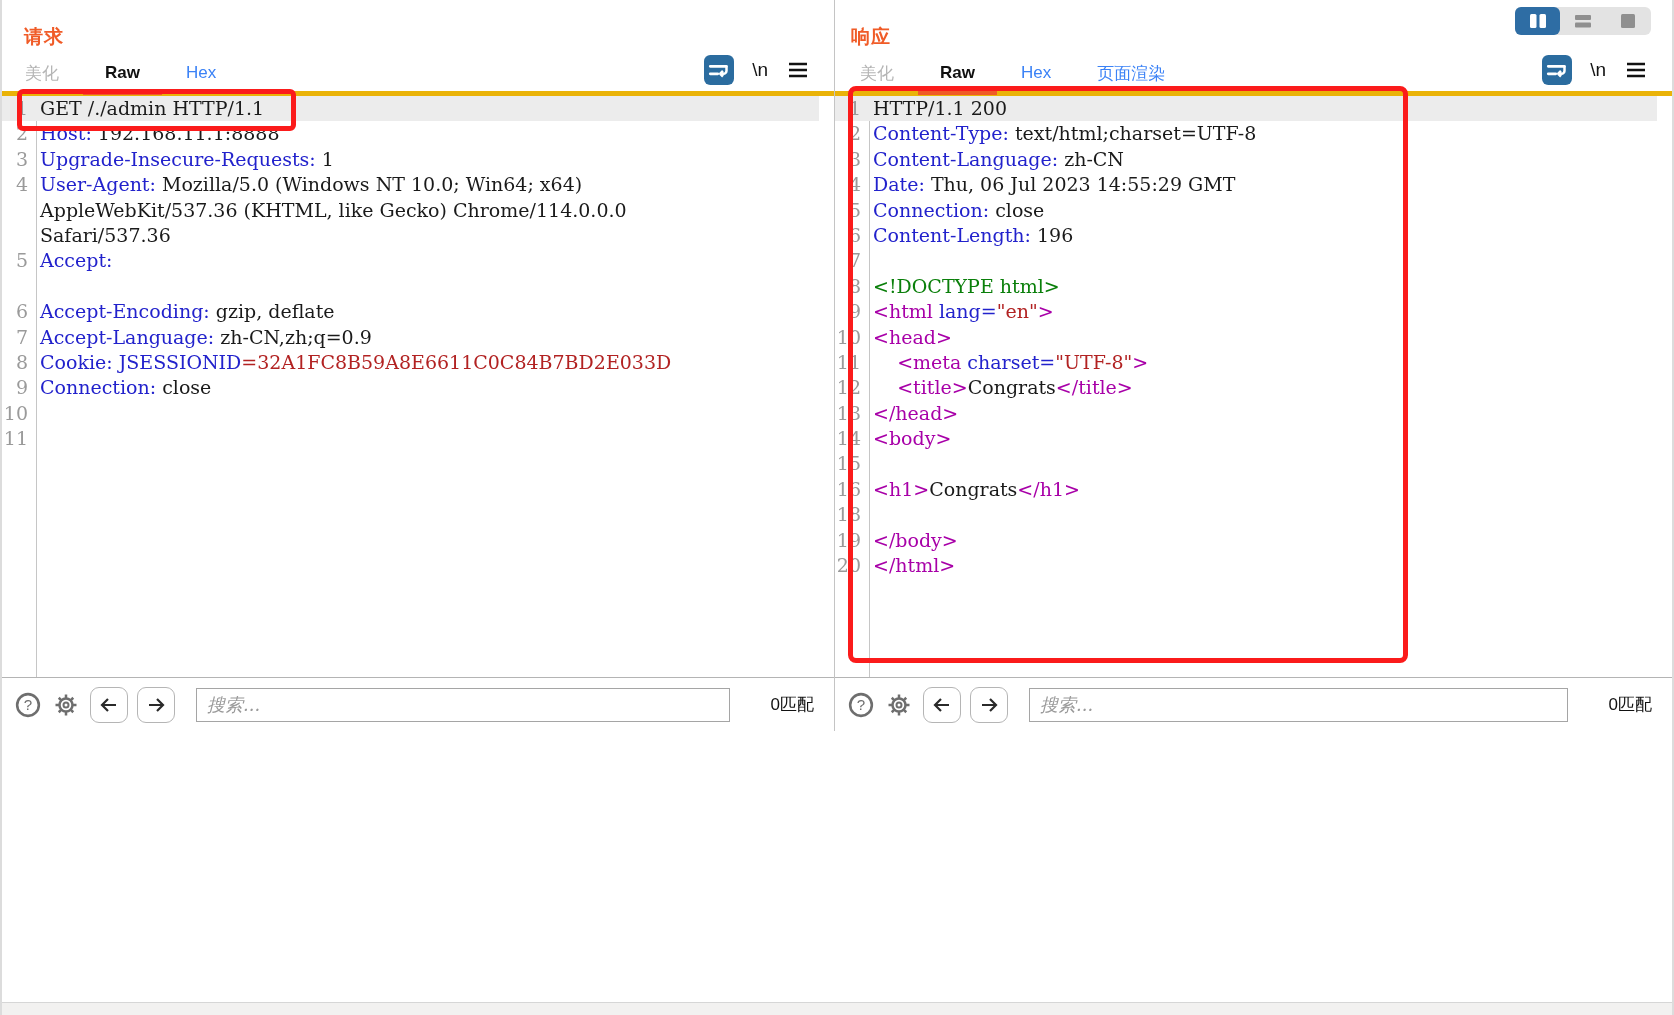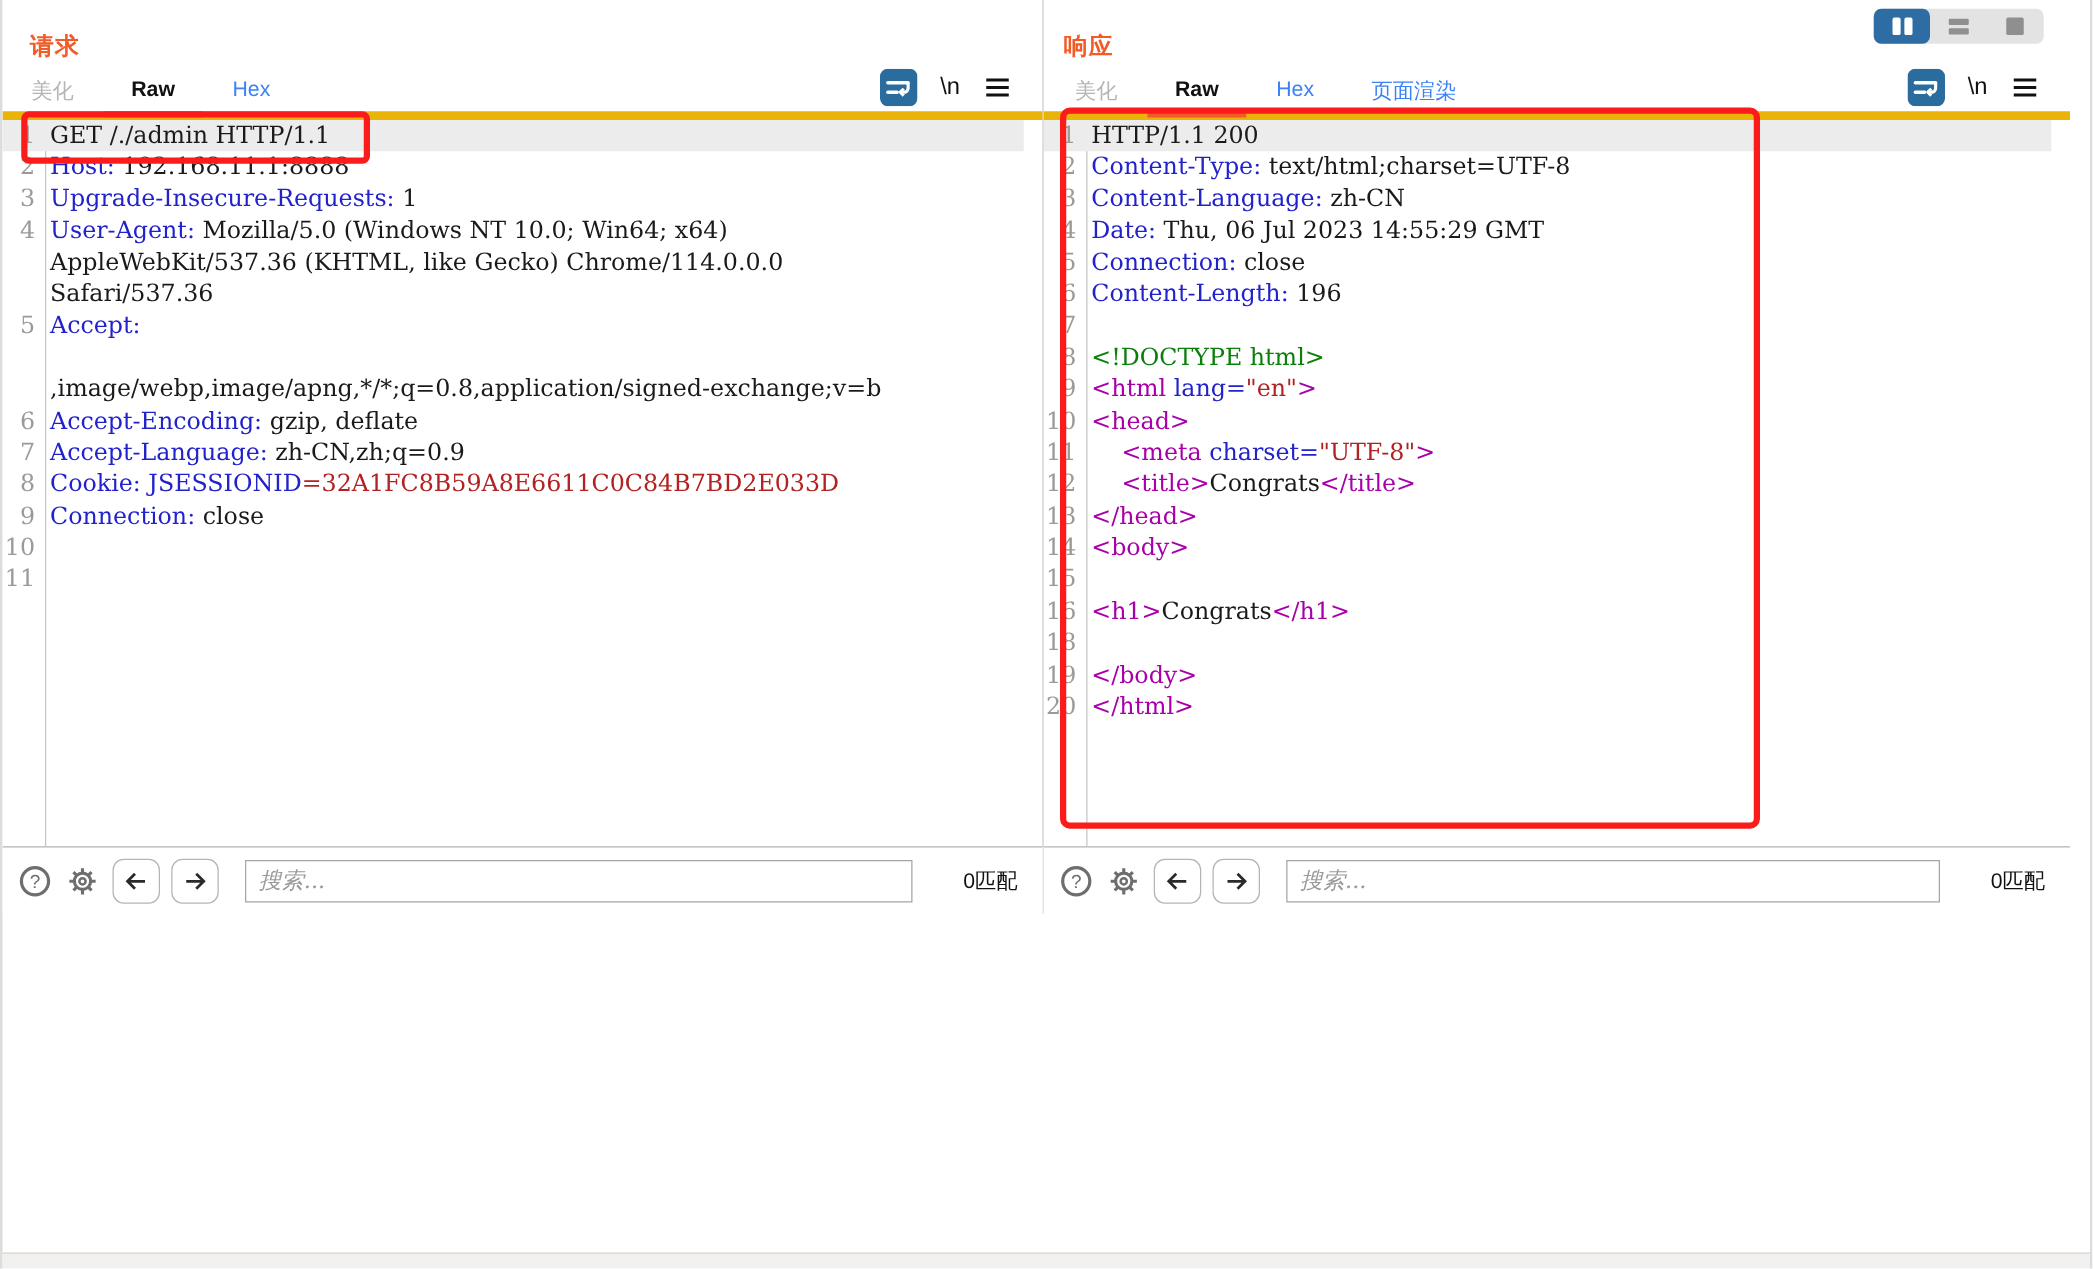--- a/index.html
+++ b/index.html
@@ -9,28 +9,28 @@
     --segmented-active-blue:#2e6da4;
     --syntax-blue:#2222cc;
     --syntax-red:#b22222;
     --syntax-magenta:#a800a8;
     --syntax-green:#0a7f0a;
   }
   *{margin:0;padding:0;box-sizing:border-box;}
   body{font-family:"Liberation Sans","DejaVu Sans",sans-serif;background:#fff;}
   .app{position:relative;width:1674px;height:1015px;background:#fff;overflow:hidden;
        border-left:2px solid #dcdcdc;border-right:2px solid #dcdcdc;}
-  .panels{position:absolute;top:0;left:0;right:16px;height:731px;display:flex;}
+  .panels{position:absolute;top:0;left:0;right:0;height:731px;display:flex;}
   .panel{position:relative;height:100%;background:#fff;}
   .panel-request{width:833px;border-right:1px solid #c4c4c4;}
   .panel-response{flex:1;}
   .panel-title{position:absolute;top:24px;left:22px;font-size:19px;font-weight:bold;
        color:var(--accent-orange);letter-spacing:1px;}
   
-  .tabbar{position:absolute;top:55px;left:0;right:0;height:41px;border-bottom:7px solid #eab308;
+  .tabbar{position:absolute;top:55px;left:0;right:0;height:41px;border-bottom:5px solid #eab308;
        display:flex;align-items:center;padding-left:23px;}
   .tab{position:relative;font-size:17px;color:#3b82f6;margin-right:46px;cursor:default;}
   .tab.dim{color:#b5b5b5;}
   .tab.active{color:#111;font-weight:bold;}
   .tab.active::after{content:"";position:absolute;left:-22px;right:-22px;bottom:-12px;height:5px;
        background:var(--accent-orange);}
   .head-icons{position:absolute;top:55px;right:24px;display:flex;align-items:center;gap:18px;}
   .nl-toggle{font-size:19px;color:#111;font-family:"Liberation Sans",sans-serif;}
   .icon-btn{display:inline-flex;align-items:center;justify-content:center;}
   
@@ -106,21 +106,20 @@
         <div class="gutter-line"></div>
         <div>
             <div class="row hl"><span class="ln">1</span><span class="lc"><span class="c-k">GET /./admin HTTP/1.1</span></span></div>
             <div class="row"><span class="ln">2</span><span class="lc"><span class="c-b">Host:</span><span class="c-k"> 192.168.11.1:8888</span></span></div>
             <div class="row"><span class="ln">3</span><span class="lc"><span class="c-b">Upgrade-Insecure-Requests:</span><span class="c-k"> 1</span></span></div>
             <div class="row"><span class="ln">4</span><span class="lc"><span class="c-b">User-Agent:</span><span class="c-k"> Mozilla/5.0 (Windows NT 10.0; Win64; x64)</span></span></div>
             <div class="row"><span class="ln"></span><span class="lc"><span class="c-k">AppleWebKit/537.36 (KHTML, like Gecko) Chrome/114.0.0.0</span></span></div>
             <div class="row"><span class="ln"></span><span class="lc"><span class="c-k">Safari/537.36</span></span></div>
             <div class="row"><span class="ln">5</span><span class="lc"><span class="c-b">Accept:</span></span></div>
             <div class="row"><span class="ln"></span></div>
-            <div class="row"><span class="ln"></span><span class="lc"><span class="c-k">,image/webp,image/apng,*/*;q=0.8,application/signed-exchange;v=b</span></span></div>
             <div class="row"><span class="ln">6</span><span class="lc"><span class="c-b">Accept-Encoding:</span><span class="c-k"> gzip, deflate</span></span></div>
             <div class="row"><span class="ln">7</span><span class="lc"><span class="c-b">Accept-Language:</span><span class="c-k"> zh-CN,zh;q=0.9</span></span></div>
             <div class="row"><span class="ln">8</span><span class="lc"><span class="c-b">Cookie:</span><span class="c-b"> JSESSIONID</span><span class="c-r">=32A1FC8B59A8E6611C0C84B7BD2E033D</span></span></div>
             <div class="row"><span class="ln">9</span><span class="lc"><span class="c-b">Connection:</span><span class="c-k"> close</span></span></div>
             <div class="row"><span class="ln">10</span><span class="lc"></span></div>
             <div class="row"><span class="ln">11</span><span class="lc"></span></div>
           </div>
       </div>
 
       <div class="redbox redbox-request"></div>

